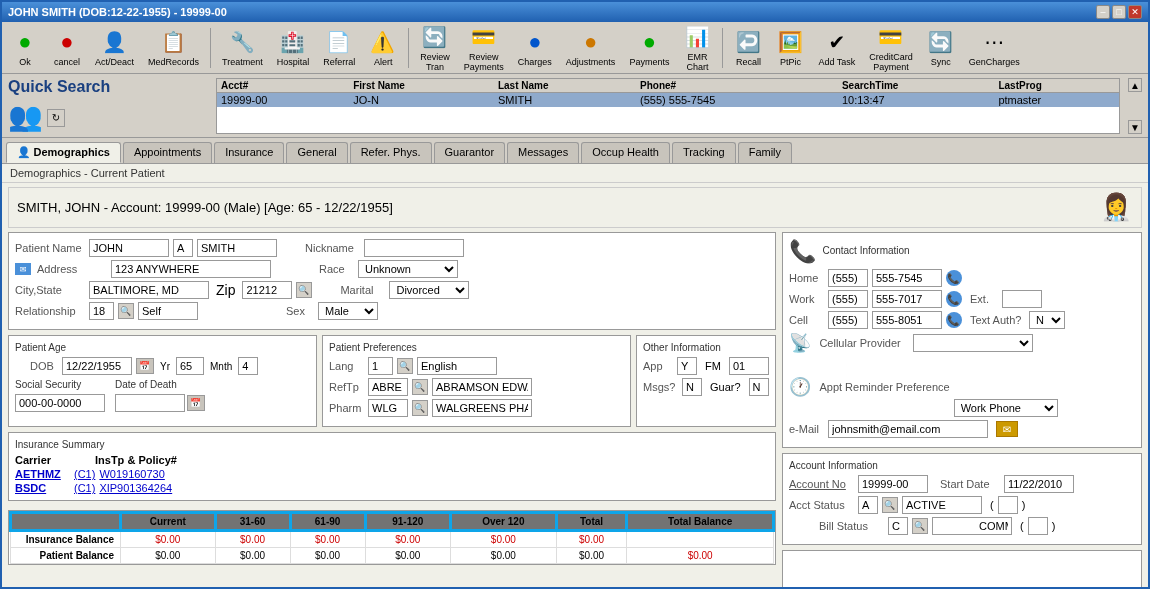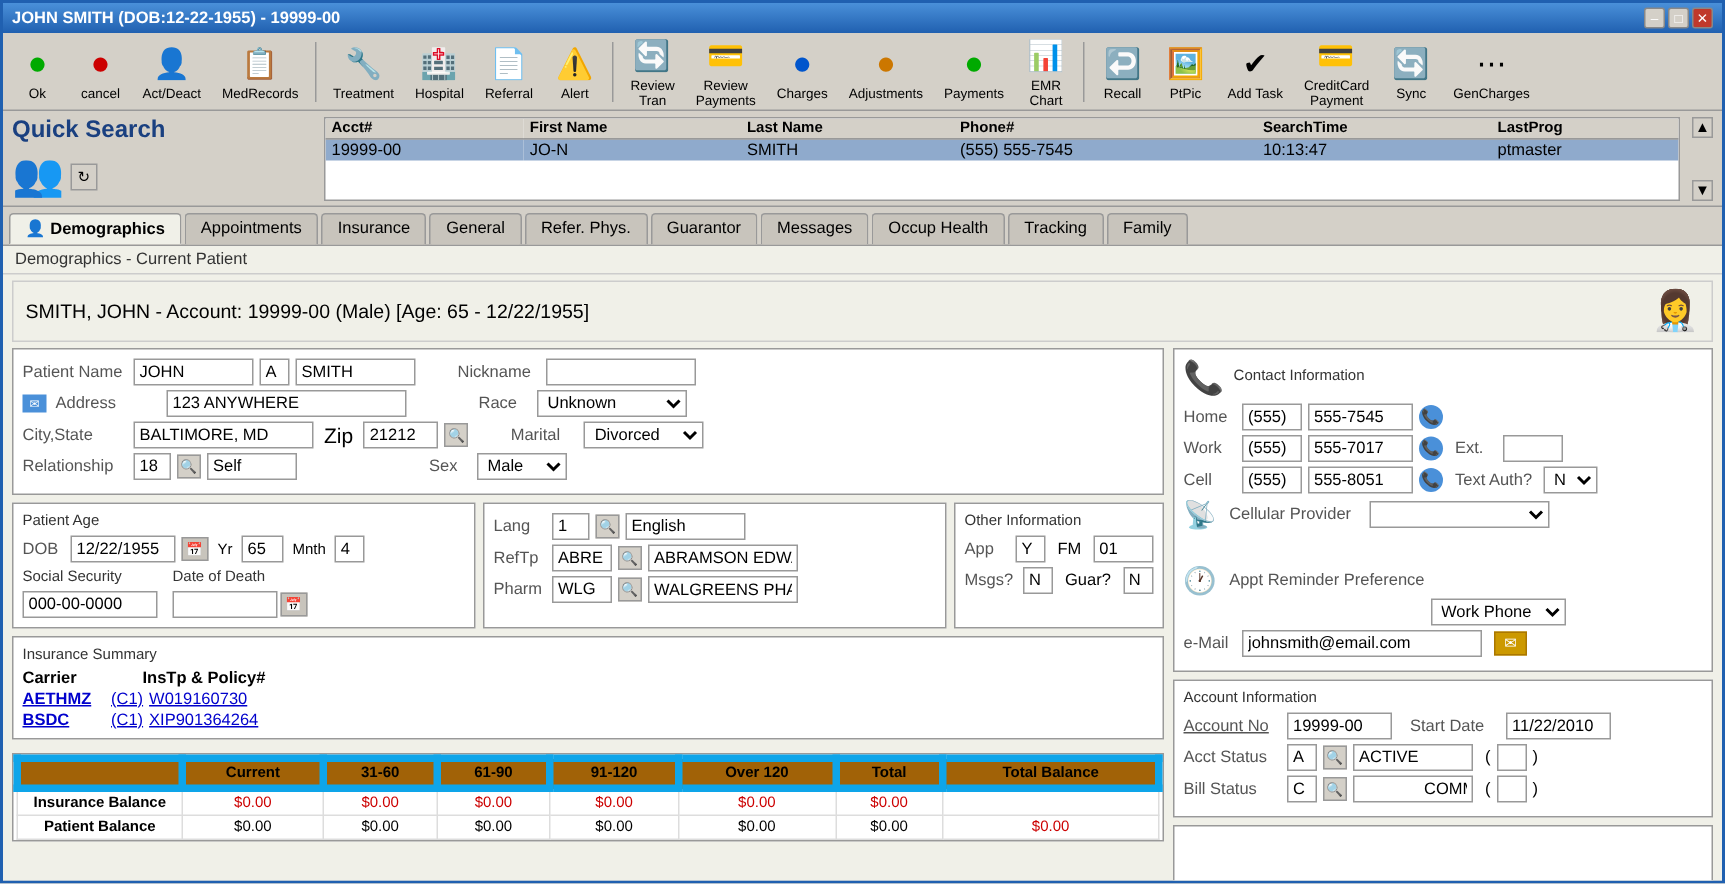--- a/index.html
+++ b/index.html
@@ -118,28 +118,28 @@
       height: 18px; font-size: 11px;
     }
 
     
     .balance-section {
       border: 1px solid #999; background: white;
       margin-top: 4px;
     }
     .balance-table { width: 100%; border-collapse: collapse; }
     .balance-table th {
-      background: #a16207; border: 5px solid #0ea5e9;
+      background: #737373; border: 3px solid #0ea5e9;
       padding: 2px 6px; text-align: center; font-size: 10px;
     }
     .balance-table td {
       border: 1px solid #ddd; padding: 2px 6px;
       text-align: center; font-size: 10px;
     }
-    .balance-table .row-label { text-align: center; font-weight: bold; font-size: 10px; }
+    .balance-table .row-label { text-align: right; font-weight: bold; font-size: 10px; }
     .amount-red { color: #cc0000; }
 
     
     .status-bar {
       background: #d4d0c8; border-top: 1px solid #999;
       padding: 2px 6px; display: flex; justify-content: space-between;
       align-items: center; height: 18px;
     }
     .status-text { font-size: 10px; }
 
@@ -390,21 +390,21 @@
               <option>Female</option>
             </select>
           </div>
         </div>
 
         <div style="display:flex;gap:5px;">
 
           <div class="section-box" style="flex:1;">
             <div class="section-title">Patient Age</div>
             <div class="field-row">
-              <span class="field-label" style="min-width:28px;">DOB</span>
+              <span class="field-label" style="min-width:28px;margin-left:15px;">DOB</span>
               <input class="field-input" style="width: 70px;" value="12/22/1955" id="dob-input">
               <div style="width:18px;height:16px;background:#c8c4bc;border:1px solid #999;display:flex;align-items:center;justify-content:center;font-size:9px;cursor:pointer;">📅</div>
               <span style="font-size:10px;margin:0 2px;">Yr</span>
               <input class="field-input" style="width: 28px;" value="65" id="yr-input">
               <span style="font-size:10px;margin:0 2px;">Mnth</span>
               <input class="field-input" style="width: 20px;" value="4" id="mnth-input">
             </div>
             <div style="display:flex;gap:10px;margin-top:4px;">
               <div>
                 <div class="section-title">Social Security</div>
@@ -414,20 +414,21 @@
                 <div class="section-title">Date of Death</div>
                 <div style="display:flex;align-items:center;gap:2px;">
                   <input class="field-input" style="width: 70px;" value="" id="dod-input">
                   <div style="width:18px;height:16px;background:#c8c4bc;border:1px solid #999;display:flex;align-items:center;justify-content:center;font-size:9px;cursor:pointer;">📅</div>
                 </div>
               </div>
             </div>
           </div>
 
           <div class="section-box" style="flex:1;">
+            <div class="section-title">Patient Preferences</div>
             <div class="field-row">
               <span class="field-label" style="min-width:35px;">Lang</span>
               <input class="field-input" style="width: 25px;" value="1" id="lang-code">
               <div class="search-btn">🔍</div>
               <input class="field-input" style="width: 80px;" value="English" id="lang-val">
             </div>
             <div class="field-row">
               <span class="field-label" style="min-width:35px;">RefTp</span>
               <input class="field-input" style="width: 40px;" value="ABRE" id="reftp-code">
               <div class="search-btn">🔍</div>
@@ -556,21 +557,21 @@
             <span style="font-size:18px;margin-right:4px;">📡</span>
             <span class="field-label" style="min-width:90px;">Cellular Provider</span>
             <select class="field-select" style="width:120px;">
               <option></option>
             </select>
           </div>
 
           <div class="field-row">
             <span style="font-size:18px;margin-right:4px;">🕐</span>
             <span class="field-label" style="min-width:130px;">Appt Reminder Preference</span>
-            <select class="field-select" style="width:90px;margin-top:42px;">
+            <select class="field-select" style="width:104px;margin-top:42px;">
               <option>Work Phone</option>
               <option>Home Phone</option>
               <option>Cell</option>
             </select>
           </div>
 
           <div class="field-row">
             <span class="field-label" style="min-width:35px;">e-Mail</span>
             <input class="field-input" style="width: 160px;" value="johnsmith@email.com" id="email-input">
             <div style="width:22px;height:16px;background:#cc9900;border:1px solid #aa7700;display:flex;align-items:center;justify-content:center;font-size:10px;color:white;cursor:pointer;margin-left:4px;">✉</div>
@@ -588,21 +589,21 @@
           <div class="field-row">
             <span class="field-label" style="min-width:65px;">Acct Status</span>
             <input class="field-input" style="width: 20px;" value="A" id="acct-status-code">
             <div class="search-btn">🔍</div>
             <input class="field-input" style="width: 80px;" value="ACTIVE" id="acct-status-val">
             <span style="margin-left:4px;">(</span>
             <input class="field-input" style="width: 20px;" value="">
             <span>)</span>
           </div>
           <div class="field-row">
-            <span class="field-label" style="min-width:65px;">Bill Status</span>
+            <span class="field-label" style="min-width:65px;margin-left:30px;">Bill Status</span>
             <input class="field-input" style="width: 20px;" value="C" id="bill-status-code">
             <div class="search-btn">🔍</div>
             <input class="field-input" style="width: 80px; padding-left: 46px;" value="COMMERCIAL" id="bill-status-val">
             <span style="margin-left:4px;">(</span>
             <input class="field-input" style="width: 20px;" value="">
             <span>)</span>
           </div>
         </div>
 
         <div style="flex:1;border:1px solid #999;background:white;min-height:50px;"></div>

